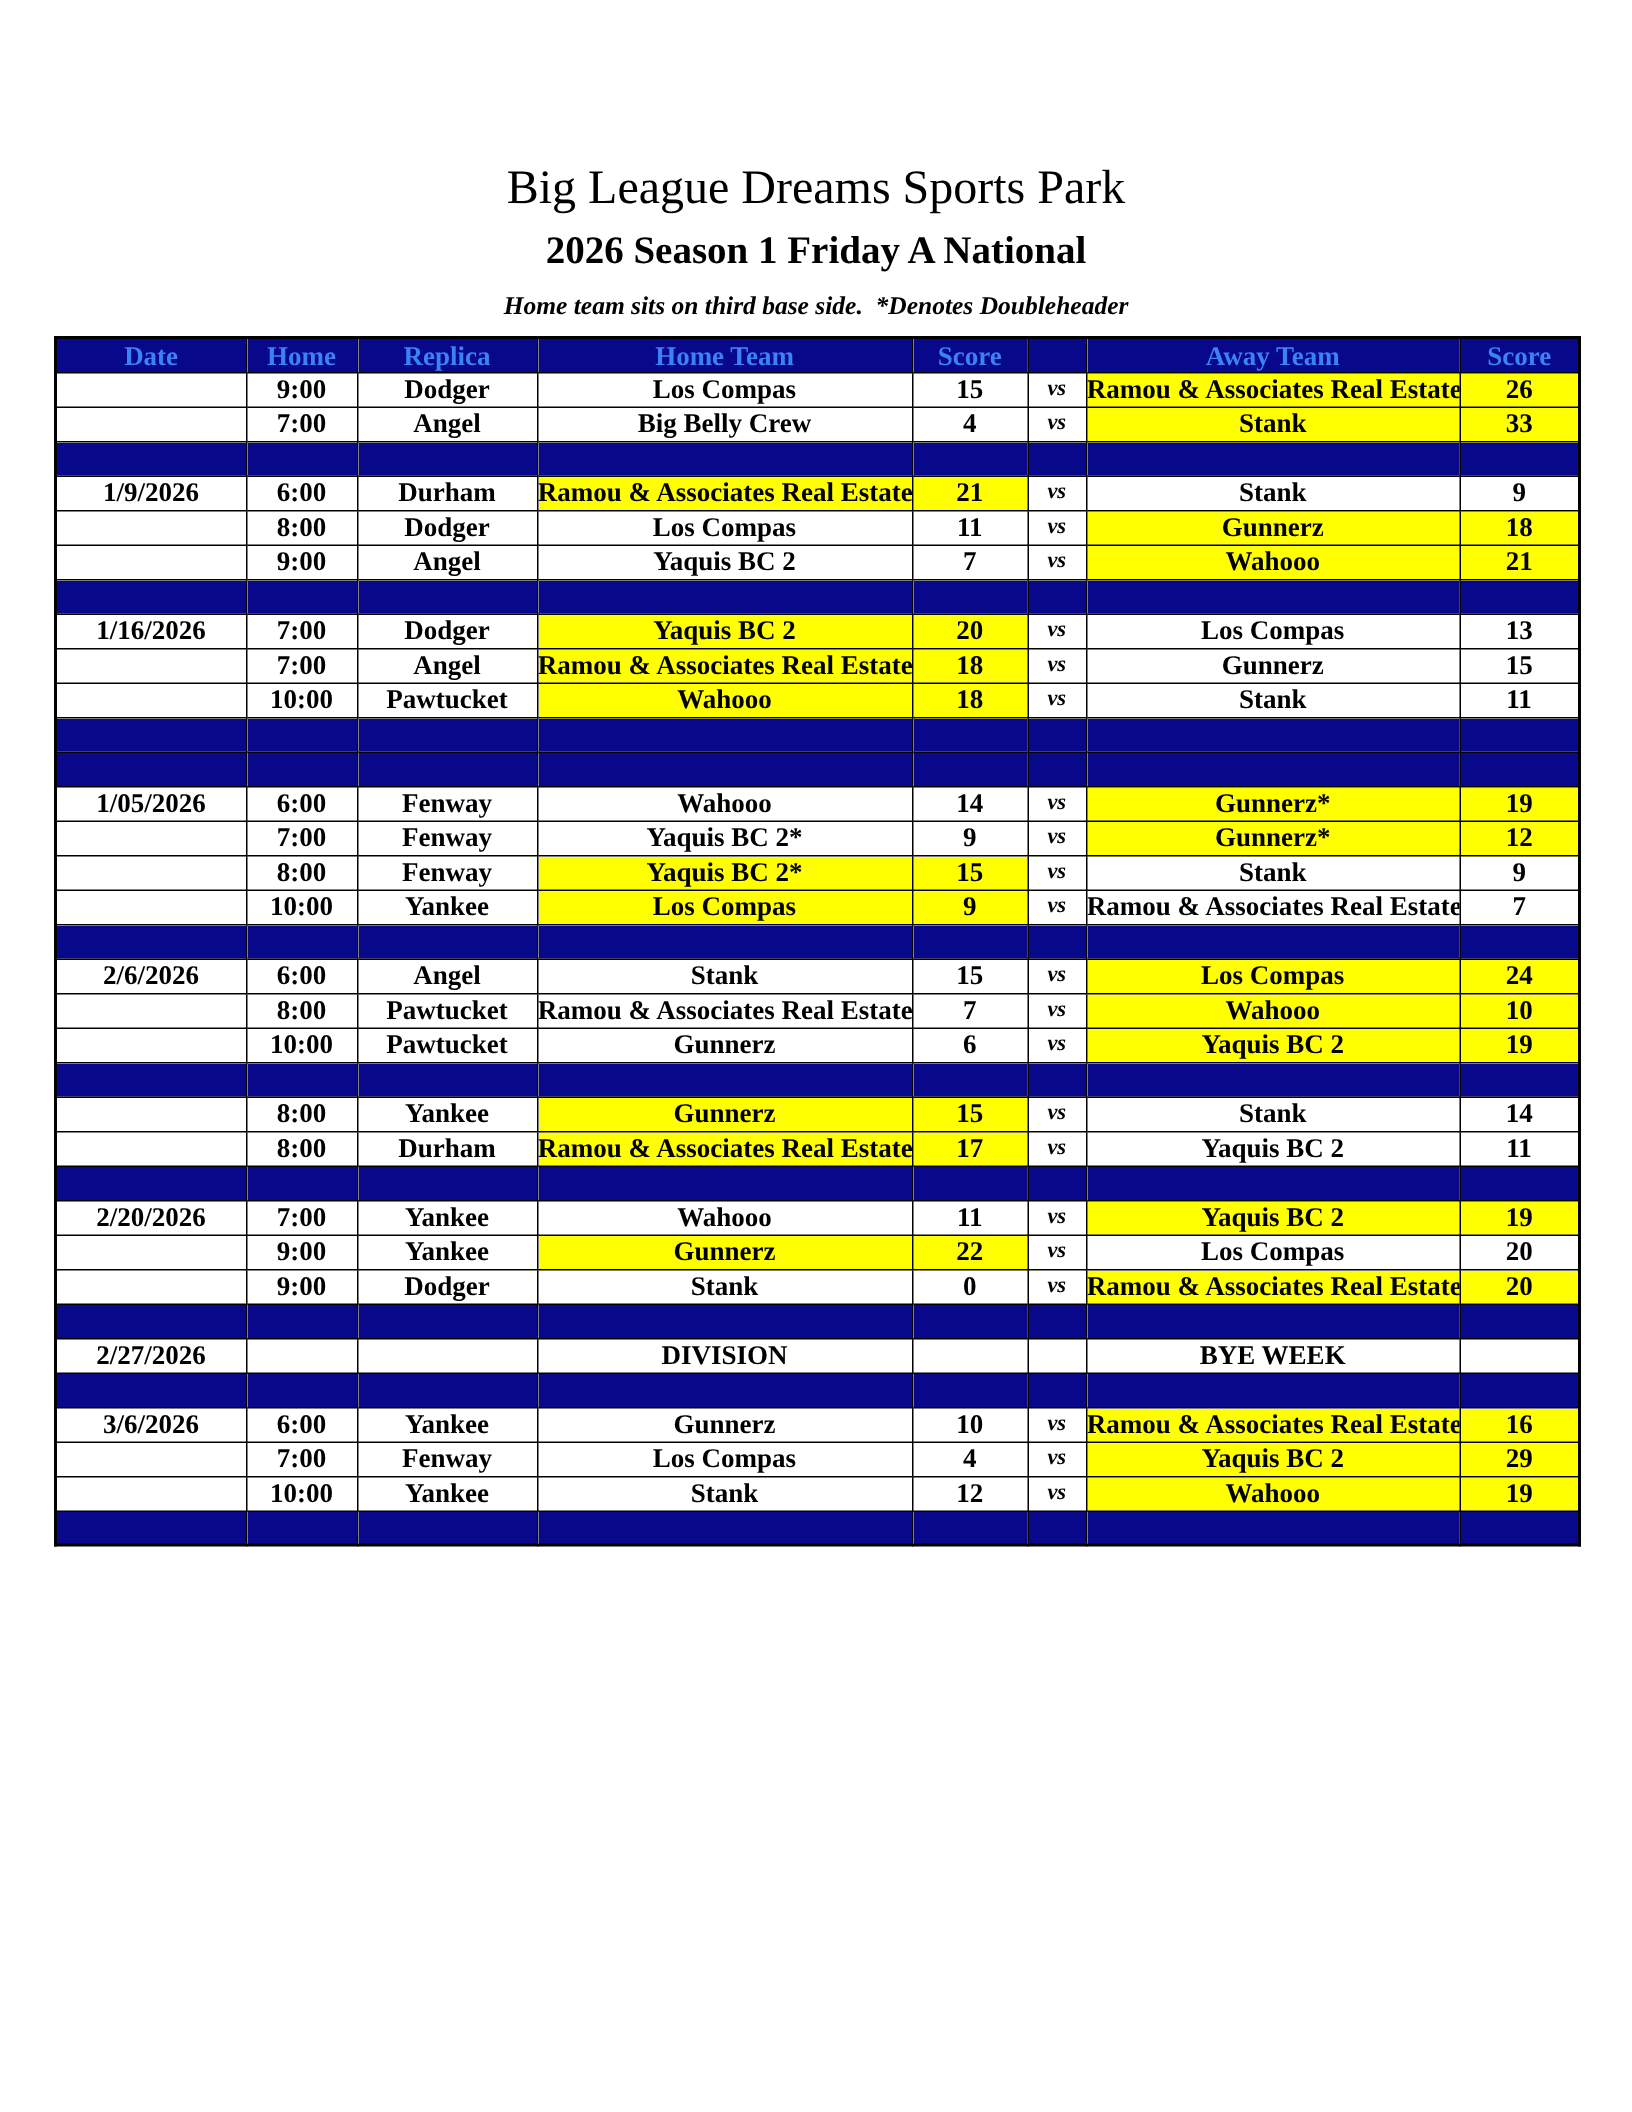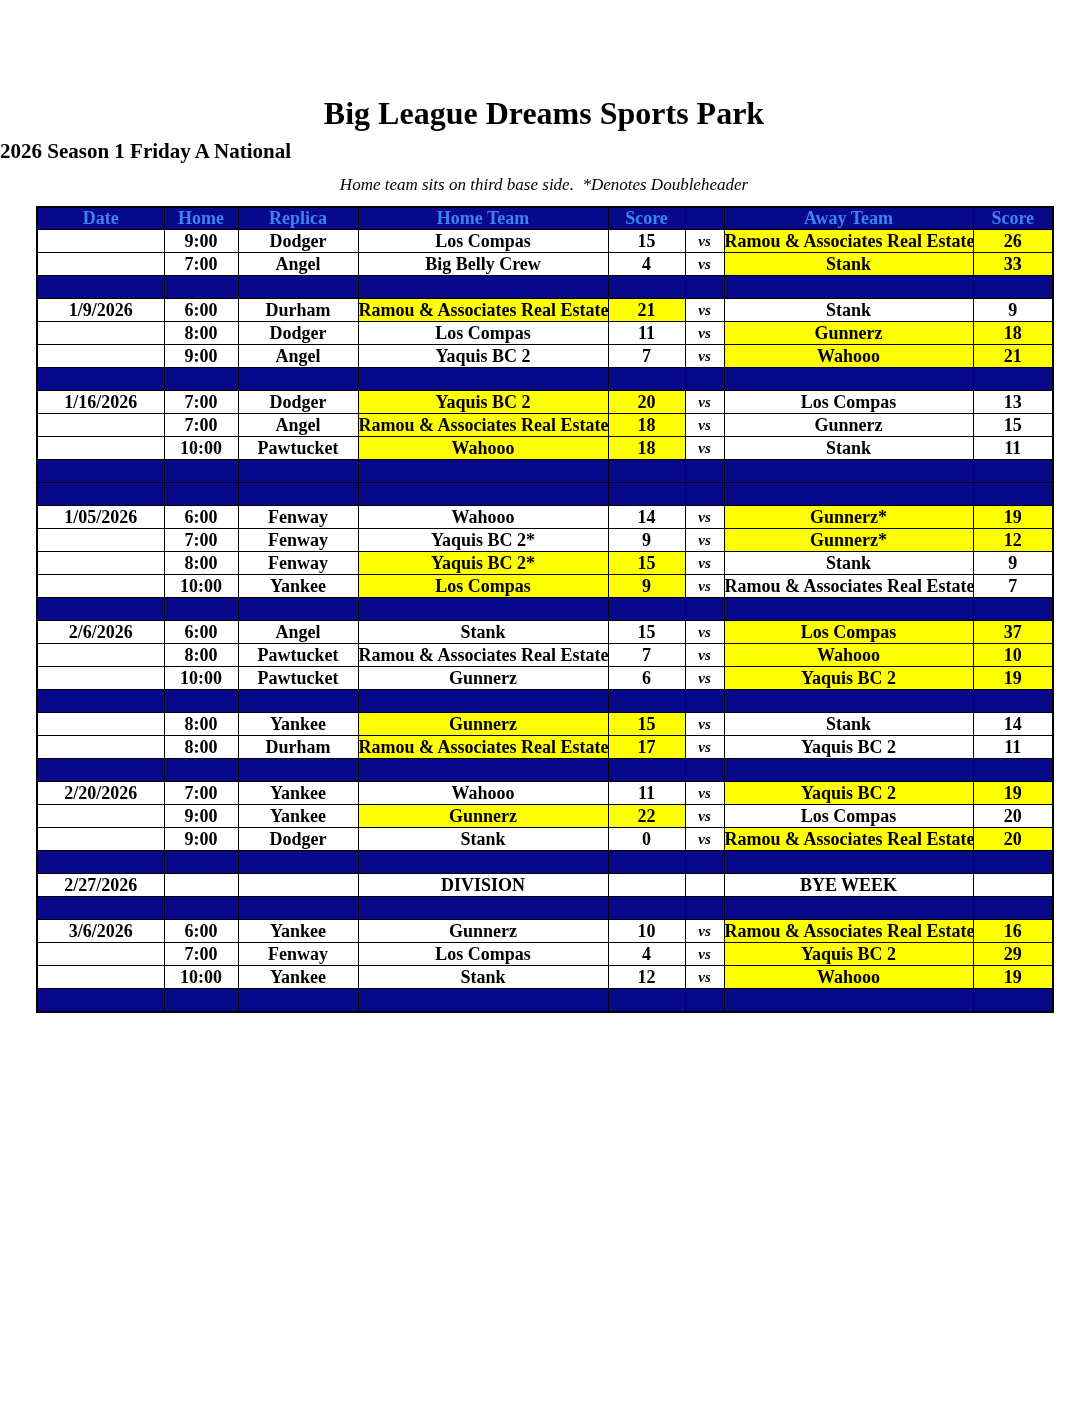--- a/index.html
+++ b/index.html
@@ -11,32 +11,33 @@
   *{box-sizing:border-box;}
   html,body{margin:0;padding:0;}
   body{
     width:1088px;height:1408px;
     background:var(--paper);
     font-family:"Liberation Serif","DejaVu Serif",serif;
     color:var(--ink);
   }
   .page{position:relative;width:1088px;height:1408px;overflow:hidden;}
   .title{
-    margin:0;padding-top:96px;
+    margin:11px;padding-top:96px;
     text-align:center;
-    font-size:32px;font-weight:bold;line-height:1.1;
+    font-size:32px;font-weight:normal;line-height:1.1;
   }
   .subtitle{
     margin:9px 0 0;
-    font-size:21px;font-weight:bold;line-height:1.1;
+    text-align:center;
+    font-size:26px;font-weight:bold;line-height:1.1;
   }
   .note{
     margin:13px 0 0;
     text-align:center;
-    font-size:17px;font-weight:normal;font-style:italic;
+    font-size:17px;font-weight:bold;font-style:italic;
     white-space:pre;line-height:1.1;
   }
   table.schedule{
     border-collapse:collapse;
     table-layout:fixed;
     width:1016px;
     margin:11px 0 0 36px;
     border:2px solid #000;
   }
   .schedule th,.schedule td{
@@ -274,21 +275,21 @@
           <td></td>
         </tr>
         <tr>
           <td>2/6/2026</td>
           <td>6:00</td>
           <td>Angel</td>
           <td class="team">Stank</td>
           <td>15</td>
           <td class="vs">vs</td>
           <td class="team win">Los Compas</td>
-          <td class="win">37</td>
+          <td class="win">24</td>
         </tr>
         <tr>
           <td></td>
           <td>8:00</td>
           <td>Pawtucket</td>
           <td class="team">Ramou &amp; Associates Real Estate</td>
           <td>7</td>
           <td class="vs">vs</td>
           <td class="team win">Wahooo</td>
           <td class="win">10</td>

